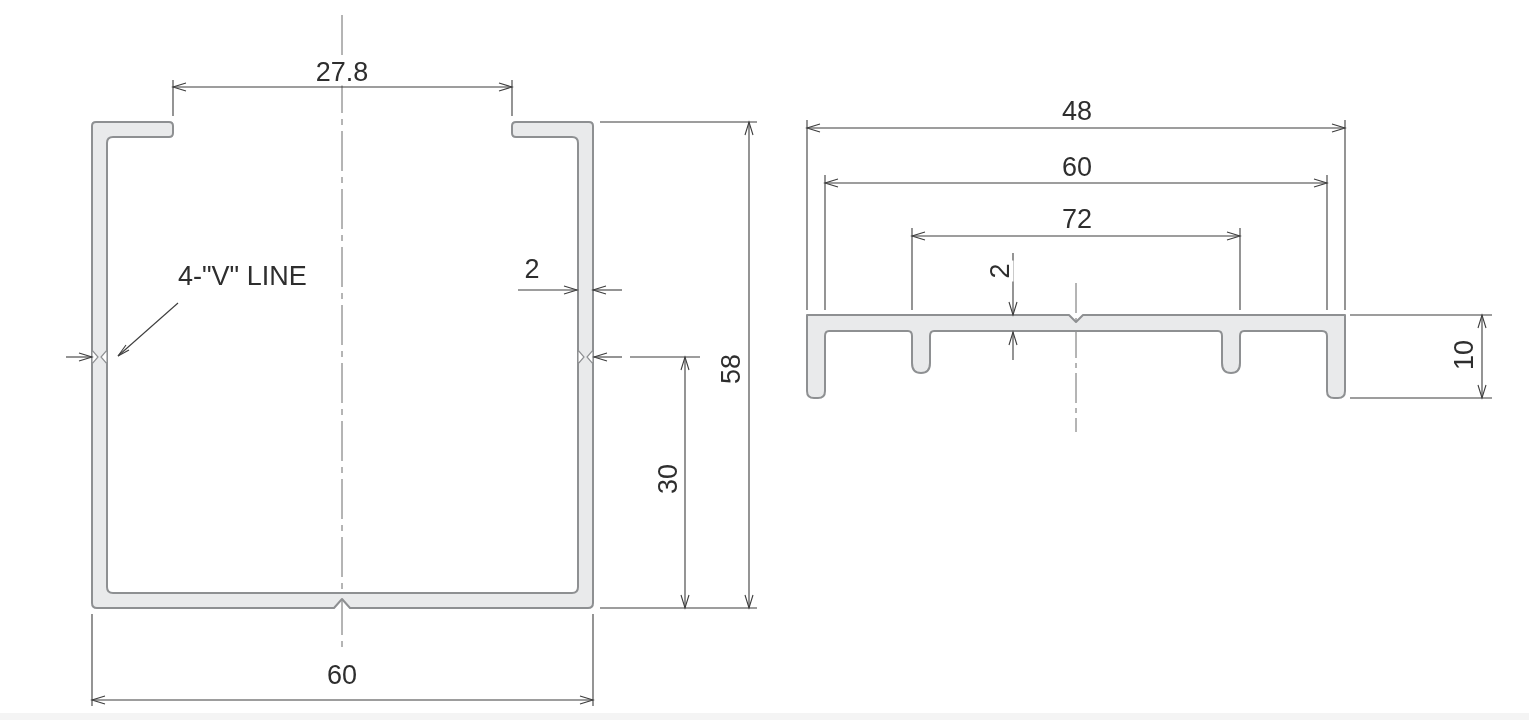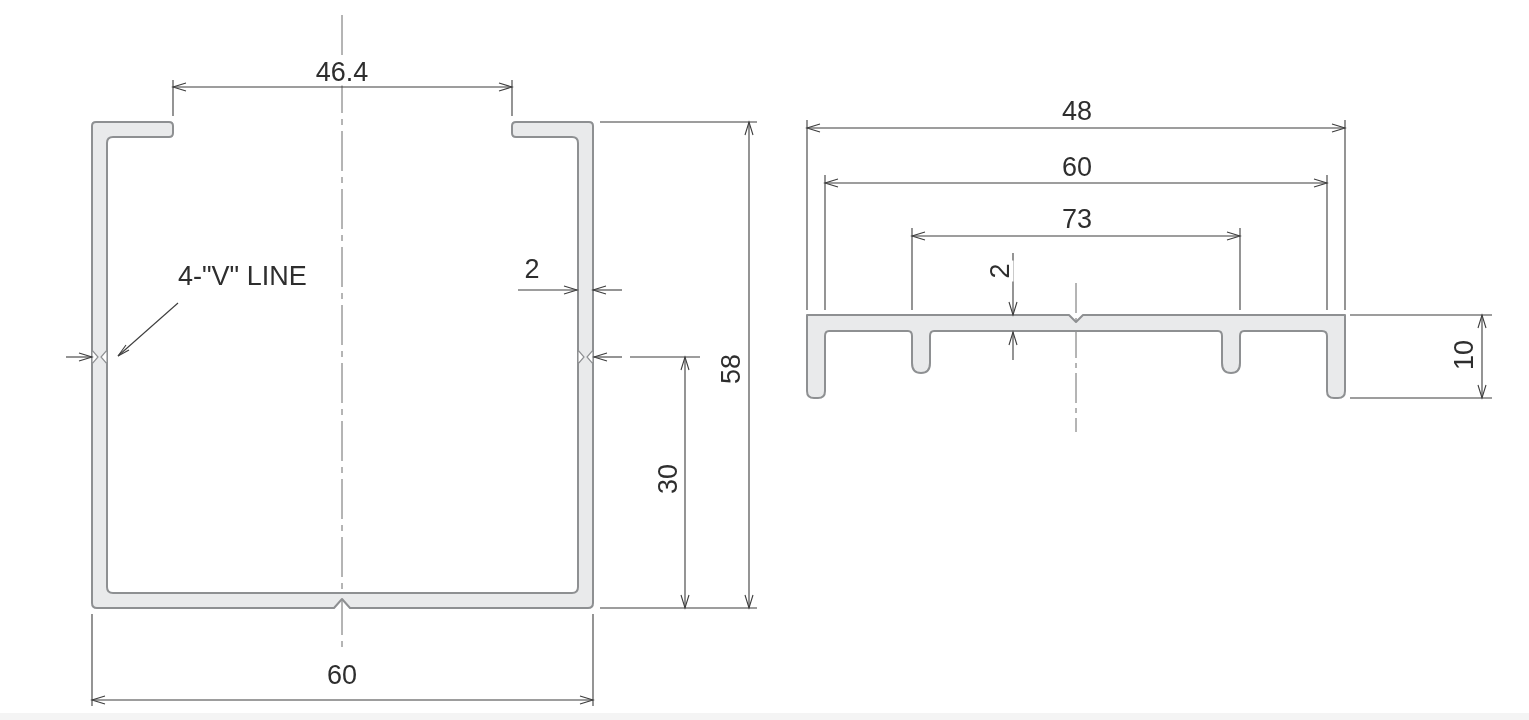--- a/index.html
+++ b/index.html
@@ -150,27 +150,27 @@
       <path d="M1009,345 L1013,332 L1017,345"></path>
 
       <line x1="1350" y1="315" x2="1492" y2="315"></line>
       <line x1="1350" y1="398" x2="1492" y2="398"></line>
       <line x1="1482" y1="315" x2="1482" y2="398"></line>
       <path d="M1478,328 L1482,315 L1486,328"></path>
       <path d="M1478,385 L1482,398 L1486,385"></path>
     </g>
   </svg>
 
-  <div class="dim-label" style="left:342px;top:72px;">46.4</div>
+  <div class="dim-label" style="left:342px;top:72px;">27.8</div>
   <div class="note-label" style="left:178px;top:263px;">4-"V" LINE</div>
   <div class="dim-label" style="left:532px;top:269px;">2</div>
   <div class="dim-label rot" style="left:731px;top:369px;">58</div>
   <div class="dim-label rot" style="left:668px;top:479px;">30</div>
   <div class="dim-label" style="left:342px;top:675px;">60</div>
 
   <div class="dim-label" style="left:1077px;top:111px;">48</div>
   <div class="dim-label" style="left:1077px;top:167px;">60</div>
-  <div class="dim-label" style="left:1077px;top:219px;">73</div>
+  <div class="dim-label" style="left:1077px;top:219px;">72</div>
   <div class="dim-label rot" style="left:1000px;top:271px;">2</div>
   <div class="dim-label rot" style="left:1464px;top:355px;">10</div>
 
   <div class="bottom-strip"></div>
 </div>
 
 </body></html>

